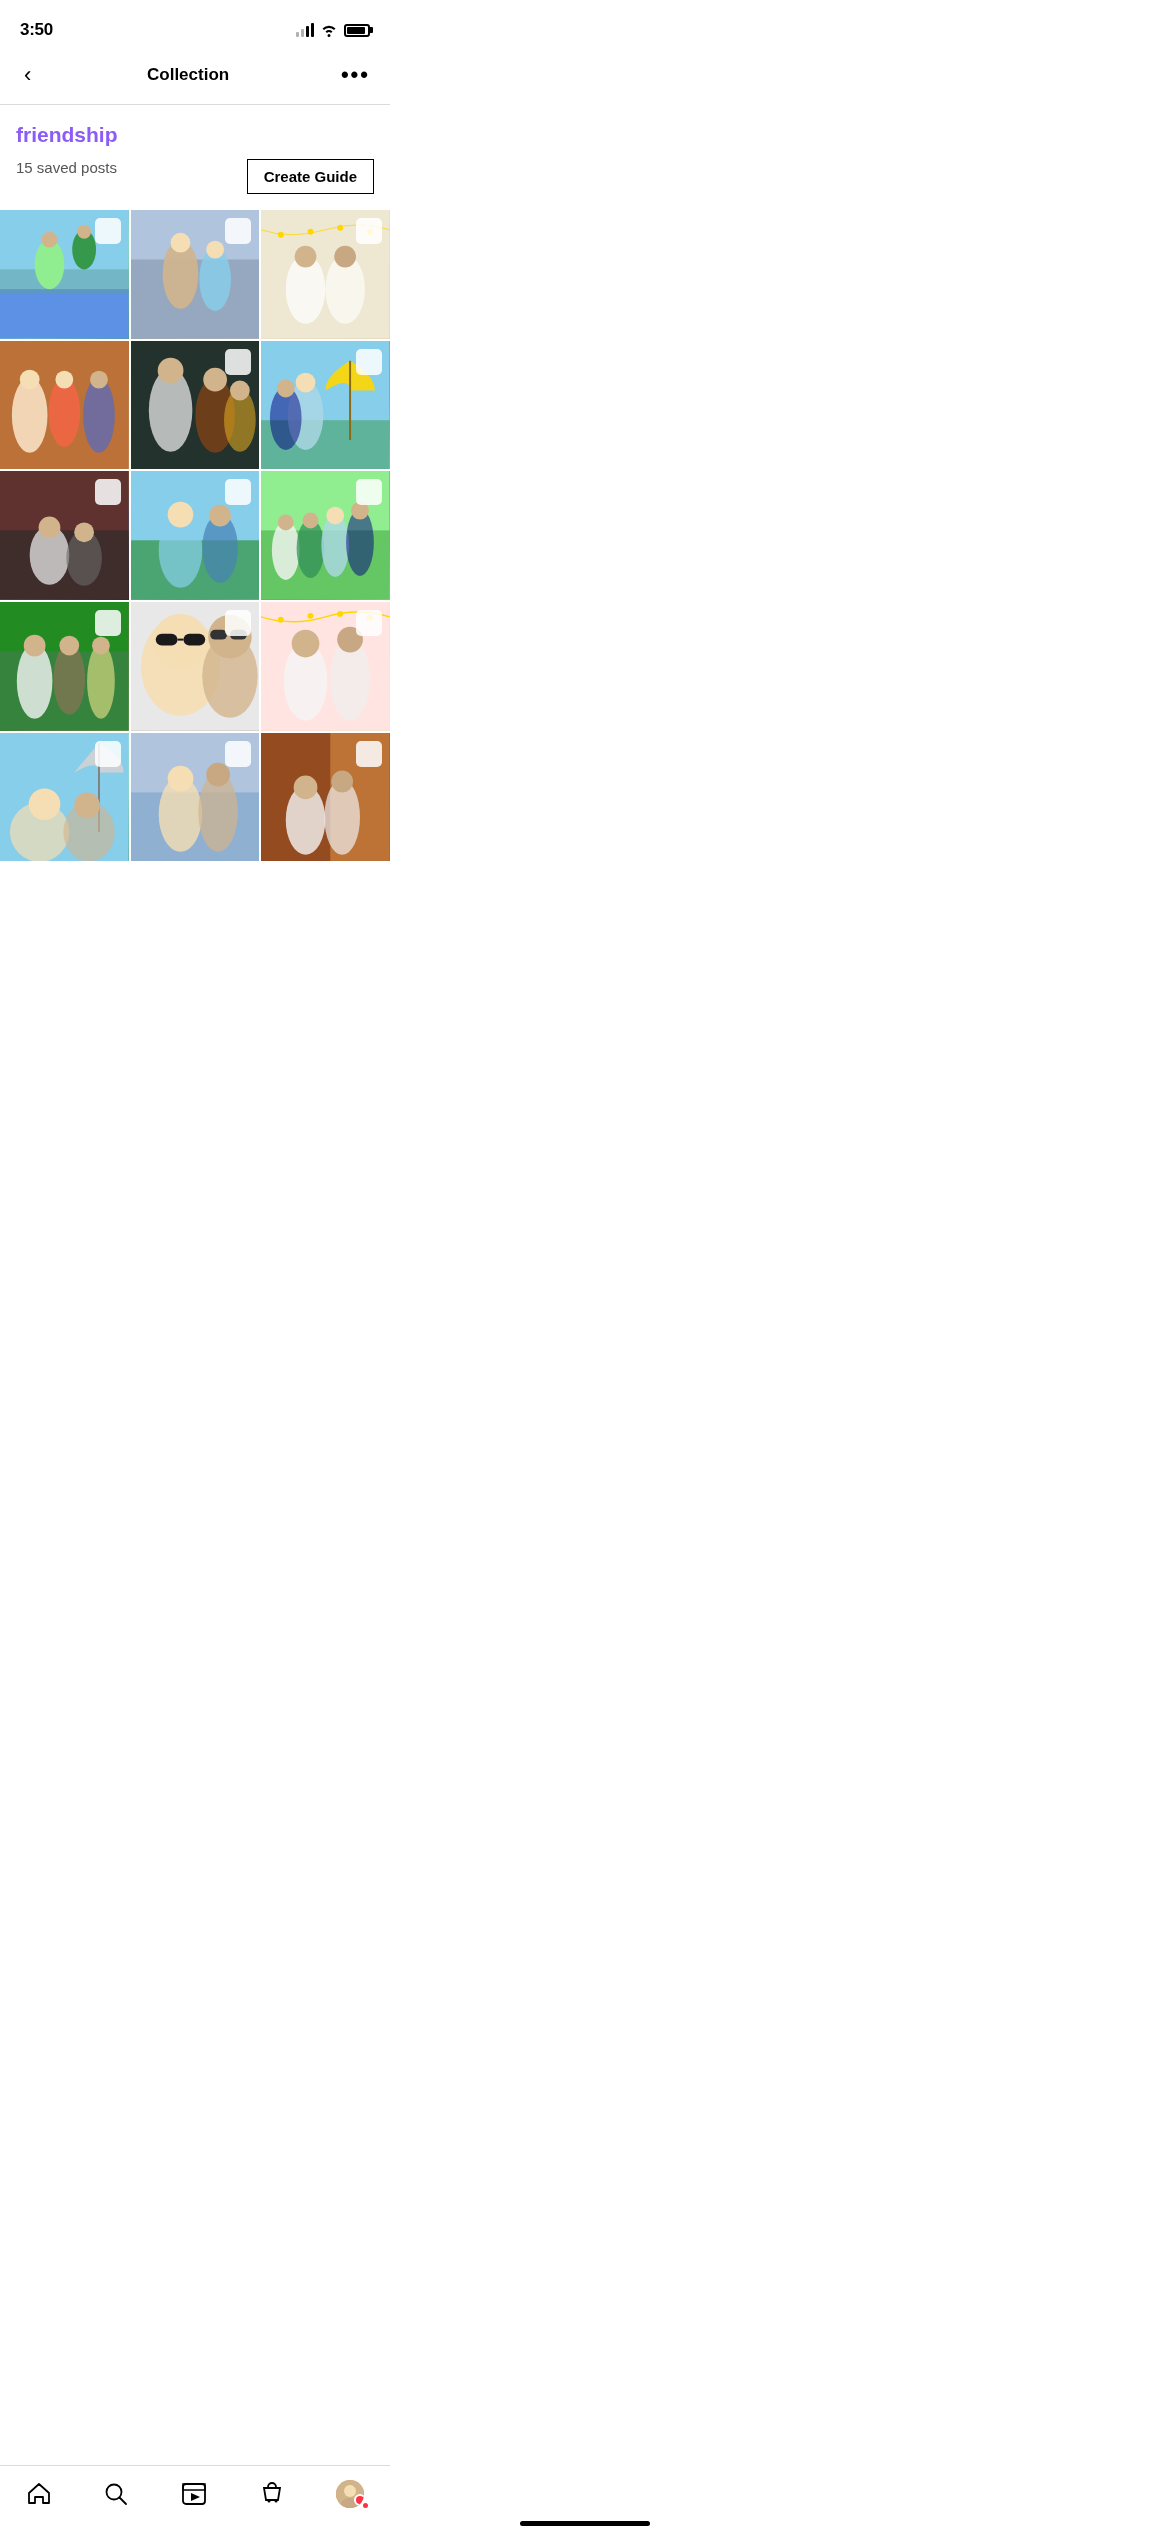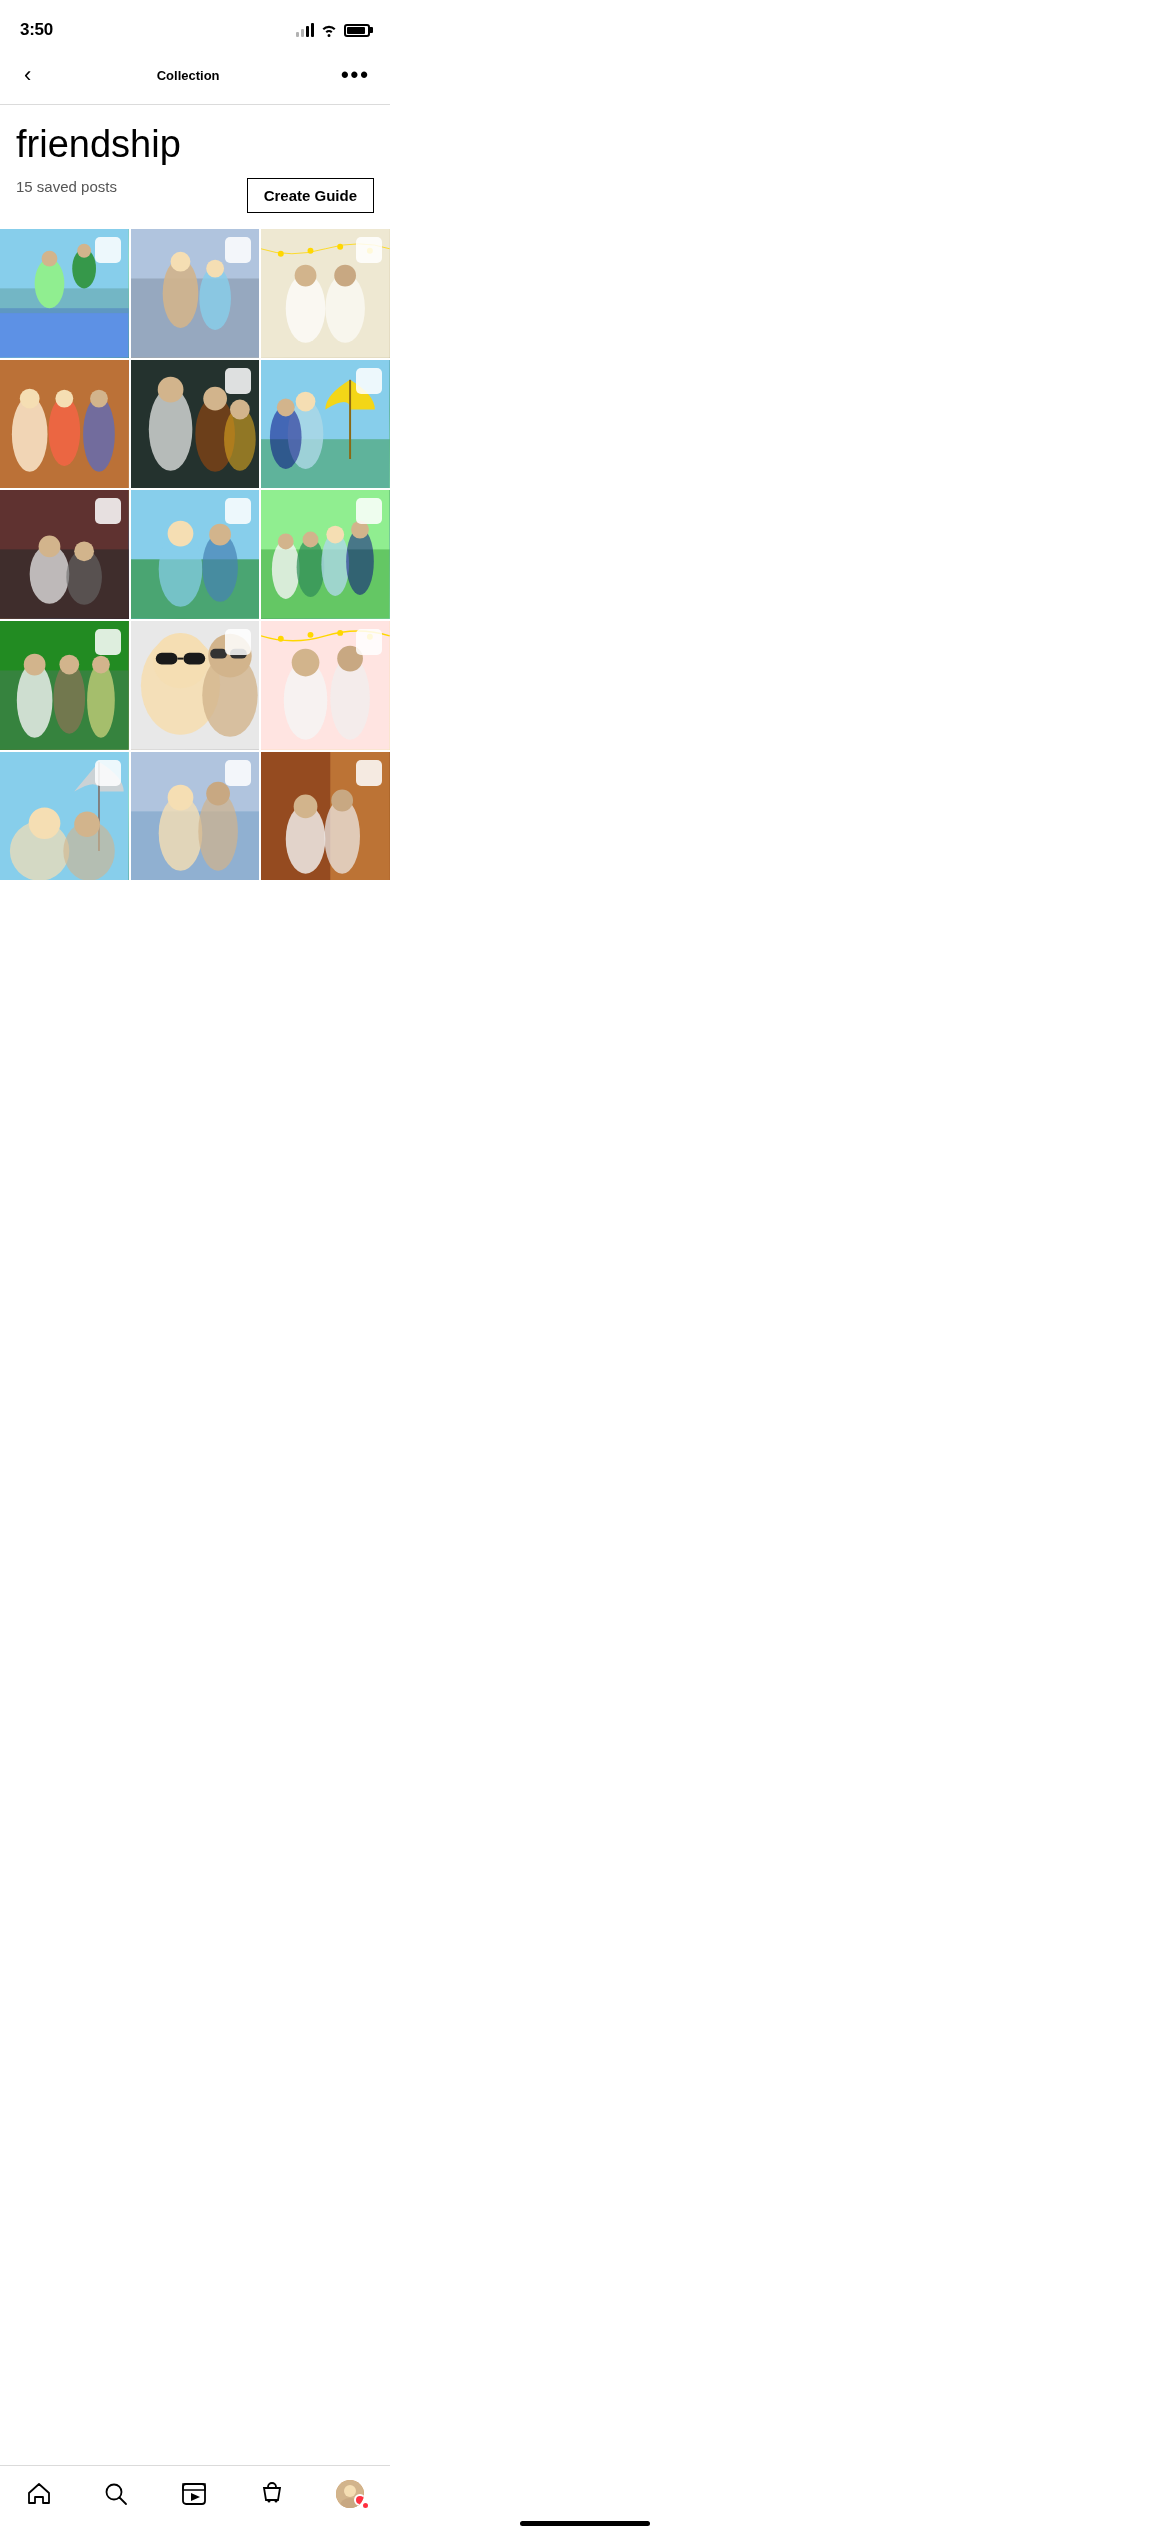--- a/index.html
+++ b/index.html
@@ -83,40 +83,40 @@
       padding: 8px 20px 12px;
       border-bottom: 1px solid #dbdbdb;
     }
     .back-btn {
       font-size: 22px;
       color: #000;
       cursor: pointer;
       padding: 4px;
     }
     .nav-title {
-      font-size: 13px;
+      font-size: 17px;
       font-weight: 700;
       color: #000;
     }
     .more-btn {
       font-size: 22px;
       font-weight: 700;
       color: #000;
       cursor: pointer;
       letter-spacing: 2px;
     }
 
     
     .collection-header {
       padding: 18px 16px 16px;
     }
     .collection-name {
-      font-size: 38px;
-      font-weight: 400;
-      color: #000000;
+      font-size: 21px;
+      font-weight: 700;
+      color: #8b5cf6;
       margin-bottom: 12px;
     }
     .collection-meta {
       display: flex;
       justify-content: space-between;
       align-items: flex-start;
     }
     .saved-count {
       font-size: 15px;
       color: #555;

